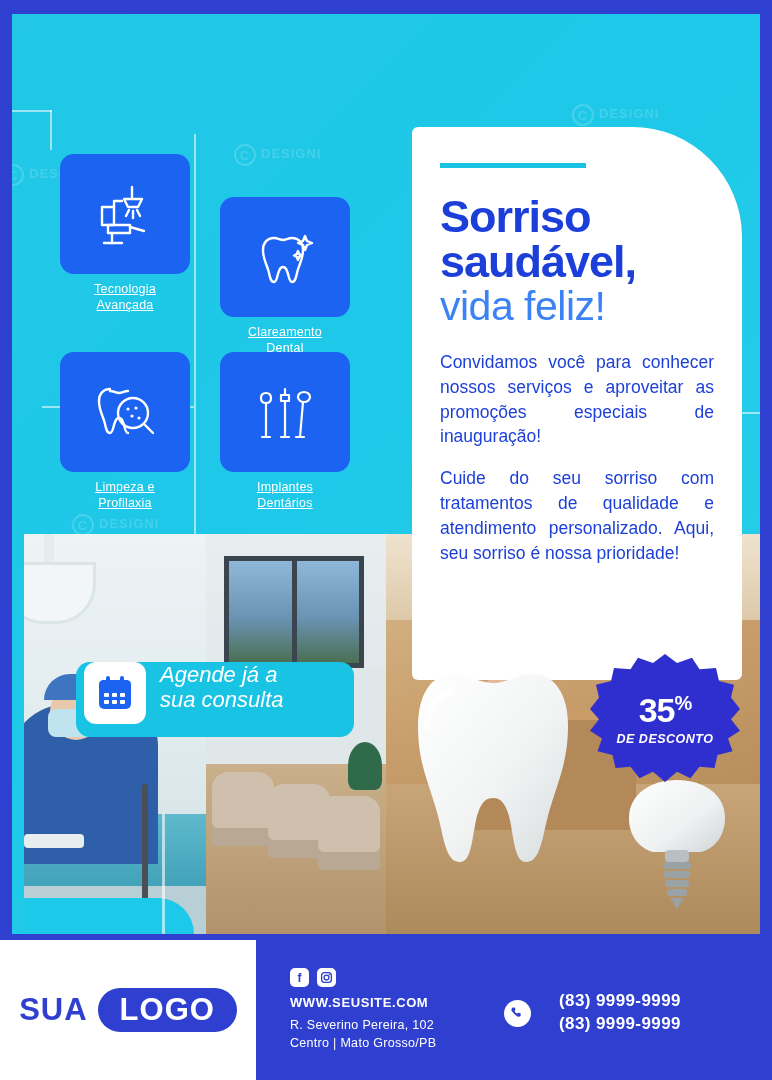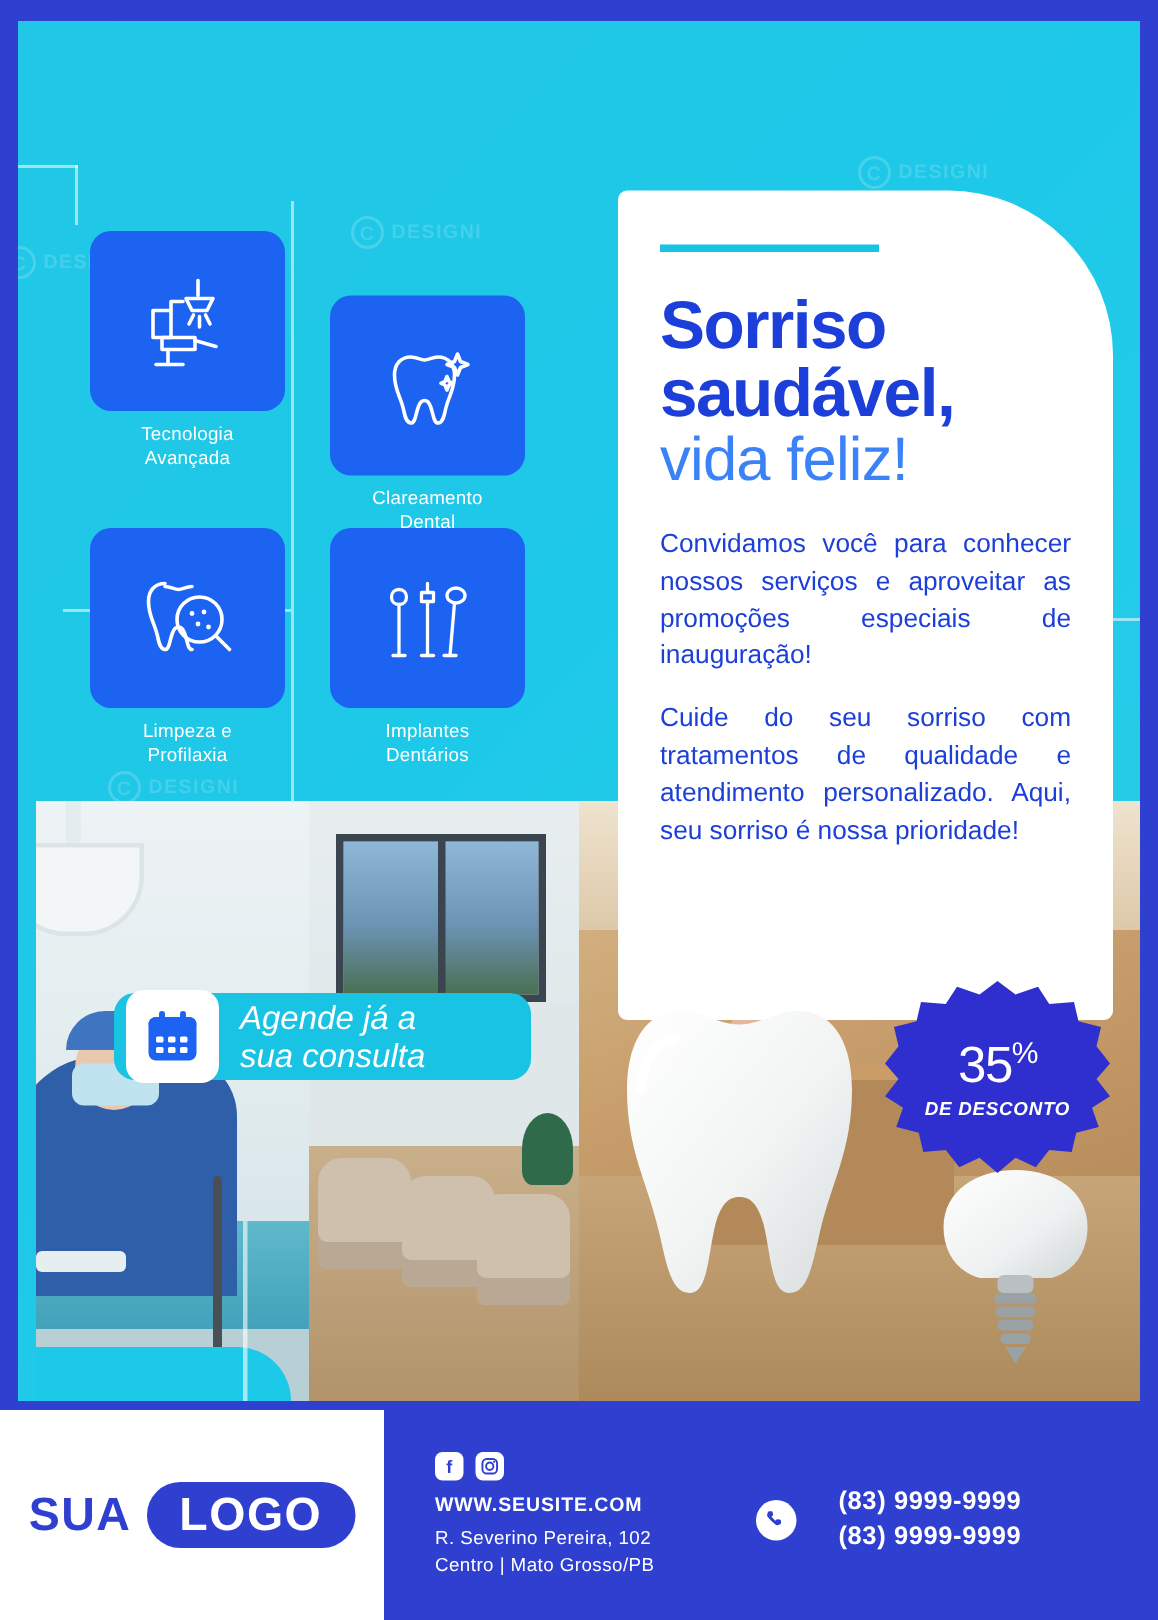--- a/index.html
+++ b/index.html
@@ -73,20 +73,21 @@
     align-items: center;
     justify-content: center;
   }
   .icon-cap {
     margin-top: 8px;
     text-align: center;
     color: #ffffff;
     font-size: 12.5px;
     line-height: 1.25;
     letter-spacing: .2px;
+    text-decoration: underline;
   }
 
   
   .card {
     position: absolute;
     left: 400px; top: 113px;
     width: 330px; height: 553px;
     background: #ffffff;
     border-top-left-radius: 6px;
     border-bottom-left-radius: 6px;
@@ -177,25 +178,24 @@
   }
   .scoop-line {
     position:absolute; left:150px; bottom:0; width:3px; height:120px;
     background:rgba(255,255,255,.6);
   }
 
   
   .agenda {
     position: absolute;
     left: 64px; top: 648px;
-    width: 278px; height: 58px;
+    width: 278px; height: 75px;
     background: #19c3e3;
     border-radius: 14px;
     display: flex;
-    align-items: center;
     padding-left: 8px;
   }
   .agenda-ico {
     width: 62px; height: 62px;
     background: #ffffff;
     border-radius: 12px;
     display: flex; align-items: center; justify-content: center;
     flex: 0 0 auto;
   }
   .agenda-text {
@@ -231,21 +231,21 @@
     position: absolute; inset: 0;
     background: #2f2fcf;
     clip-path: polygon(
       50% 0%, 58% 7%, 68% 3%, 73% 12%, 84% 11%, 86% 21%, 96% 24%, 94% 34%,
       100% 43%, 94% 51%, 100% 60%, 92% 66%, 95% 76%, 85% 79%, 83% 89%,
       73% 88%, 67% 97%, 58% 92%, 50% 100%, 42% 92%, 33% 97%, 27% 88%,
       17% 89%, 15% 79%, 5% 76%, 8% 66%, 0% 60%, 6% 51%, 0% 43%, 6% 34%,
       4% 24%, 14% 21%, 16% 11%, 27% 12%, 32% 3%, 42% 7%
     );
   }
-  .seal-num { position:relative; font-size: 34px; font-weight: normal; letter-spacing:-1px; }
+  .seal-num { position:relative; font-size: 34px; font-weight: bold; letter-spacing:-1px; }
   .seal-num sup { font-size: 20px; }
   .seal-sub { position:relative; font-size: 12.5px; font-weight: bold; letter-spacing:.5px; font-style: italic; margin-top:2px; }
 
   
   .footer {
     position: absolute;
     left: 0; bottom: 0;
     width: 772px; height: 140px;
     background: #2f3fd0;
     display: flex;

